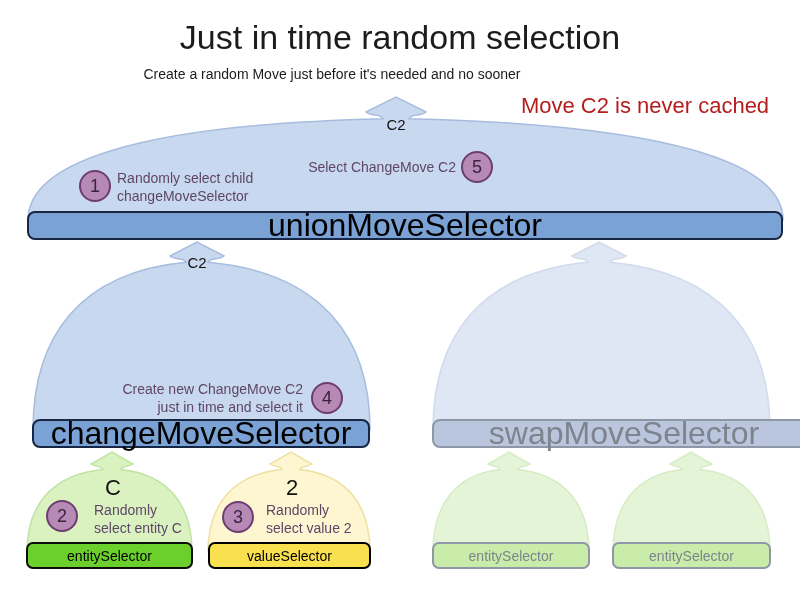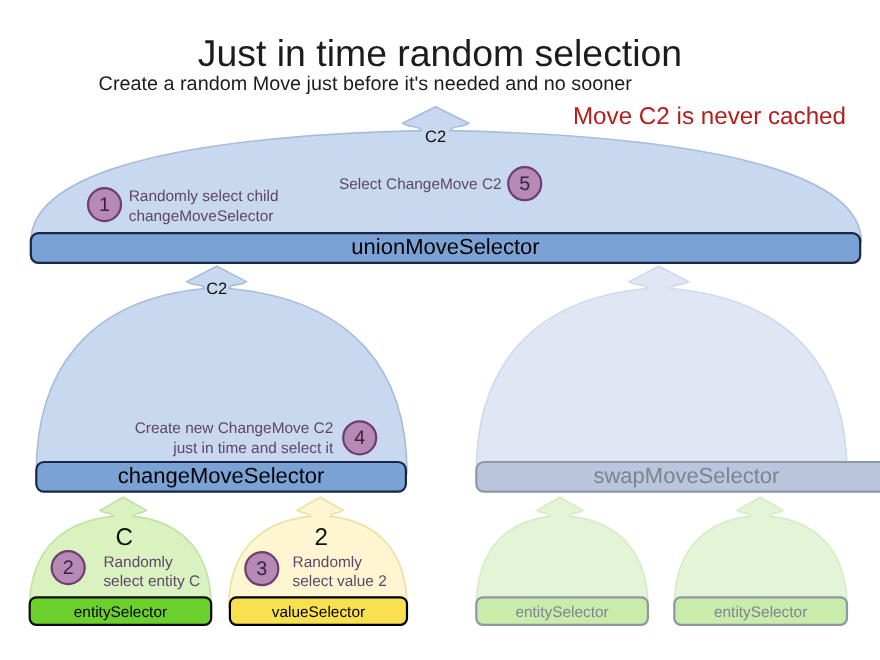--- a/index.html
+++ b/index.html
@@ -2,40 +2,40 @@
 <html style="--active-funnel: #c8d8ee; --active-funnel-border: #a7bddf; --active-bar: #7aa2d4; --active-bar-border: #182743; --faded-funnel: #dfe6f4; --faded-funnel-border: #d0daec; --faded-bar: #b9c6de; --faded-bar-border: #8d97a6; --faded-text: #7d848d; --entity-green: #6bd02b; --value-yellow: #f8e04e; --green-funnel: #d9f2c0; --green-funnel-border: #c0e3a3; --yellow-funnel: #fdf6d0; --yellow-funnel-border: #eee0a0; --faded-green-funnel: #e4f4d6; --faded-green-funnel-border: #d7ecc5; --faded-green-bar: #c9ecab; --step-circle: #b68ab5; --step-circle-border: #6d3d71; --step-number: #3a2342; --annotation: #5f4668; --note-red: #b51d1d;"><head>
 <meta charset="utf-8">
 <style>
   html,body{margin:0;padding:0;background:#fff;}
   .canvas{
     position:relative;width:800px;height:600px;overflow:hidden;background:#fff;
     font-family:"Liberation Sans","DejaVu Sans",sans-serif;
   }
   .abs{position:absolute;}
   .title{
-    left:0;top:30px;width:800px;text-align:center;
+    left:0;top:18px;width:800px;text-align:center;
     font-size:34px;color:#1c1c1c;letter-spacing:0px;z-index:3;
   }
   .subtitle{
     left:0;top:66px;width:664px;text-align:center;
-    font-size:18px;color:#1c1c1c;z-index:3;
+    font-size:14px;color:#1c1c1c;z-index:3;
   }
   .note{
     left:520px;top:93px;width:250px;text-align:center;
     font-size:22px;color:var(--note-red);z-index:3;
   }
   svg.shapes{position:absolute;left:0;top:0;z-index:1;}
   .f-blue {fill:var(--active-funnel);stroke:var(--active-funnel-border);stroke-width:1.5;}
   .f-fblue{fill:var(--faded-funnel);stroke:var(--faded-funnel-border);stroke-width:1.5;}
   .f-green{fill:var(--green-funnel);stroke:var(--green-funnel-border);stroke-width:1.5;}
   .f-yellow{fill:var(--yellow-funnel);stroke:var(--yellow-funnel-border);stroke-width:1.5;}
   .f-fgreen{fill:var(--faded-green-funnel);stroke:var(--faded-green-funnel-border);stroke-width:1.5;}
   .bar{
     position:absolute;z-index:2;display:flex;align-items:center;justify-content:center;
-    box-sizing:border-box;border-radius:8px;font-size:20px;color:#000;white-space:nowrap;
+    box-sizing:border-box;border-radius:8px;font-size:32px;color:#000;white-space:nowrap;
   }
   .bar.big{height:29px;}
   .bar.small{height:27px;font-size:14px;border-radius:7px;}
   .bar.blue {background:var(--active-bar);border:2px solid var(--active-bar-border);}
   .bar.faded-blue{background:var(--faded-bar);border:2px solid var(--faded-bar-border);color:var(--faded-text);}
   .bar.green{background:var(--entity-green);border:2px solid #0c0c0c;}
   .bar.yellow{background:var(--value-yellow);border:2px solid #000000;}
   .bar.faded-green{background:var(--faded-green-bar);border:2px solid var(--faded-bar-border);color:var(--faded-text);}
   .cache{
     position:absolute;z-index:2;text-align:center;color:#111;font-size:15px;white-space:nowrap;

